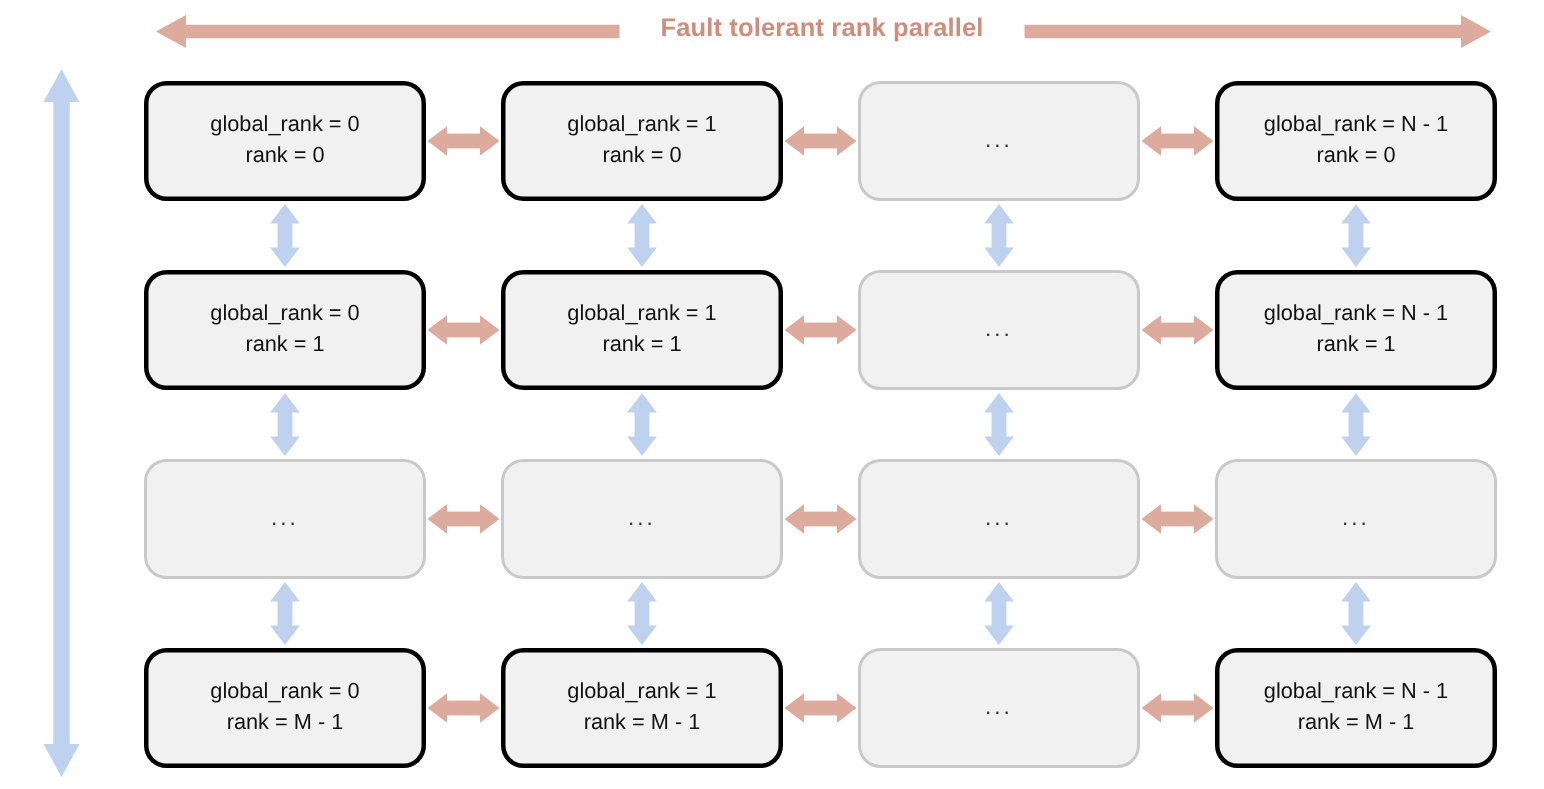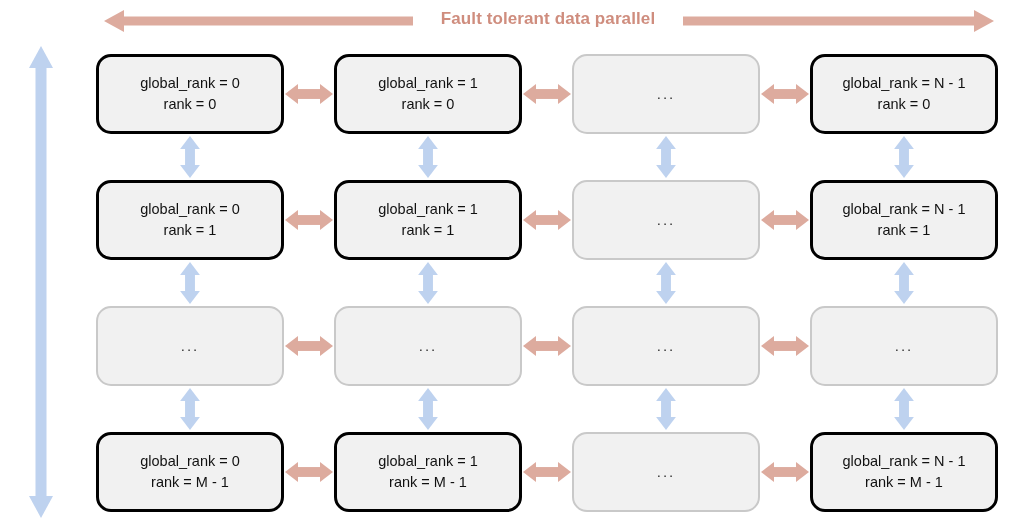--- a/index.html
+++ b/index.html
@@ -126,21 +126,21 @@
 
   <div class="top-arrow-wrap">
     <svg width="890" height="30" viewBox="0 0 890 30" aria-hidden="true">
       <g fill="#ddab9e">
         <polygon points="0,15 20,4 20,26"></polygon>
         <rect x="18" y="10.5" width="854" height="9"></rect>
         <polygon points="890,15 870,4 870,26"></polygon>
       </g>
     </svg>
   </div>
-  <div class="top-title">Fault tolerant data parallel</div>
+  <div class="top-title">Fault tolerant rank parallel</div>
 
   <div class="left-arrow-wrap">
     <svg width="30" height="472" viewBox="0 0 30 472" aria-hidden="true">
       <g fill="#bed2ef">
         <polygon points="15,0 3,22 27,22"></polygon>
         <rect x="9.5" y="20" width="11" height="432"></rect>
         <polygon points="15,472 3,450 27,450"></polygon>
       </g>
     </svg>
   </div>

